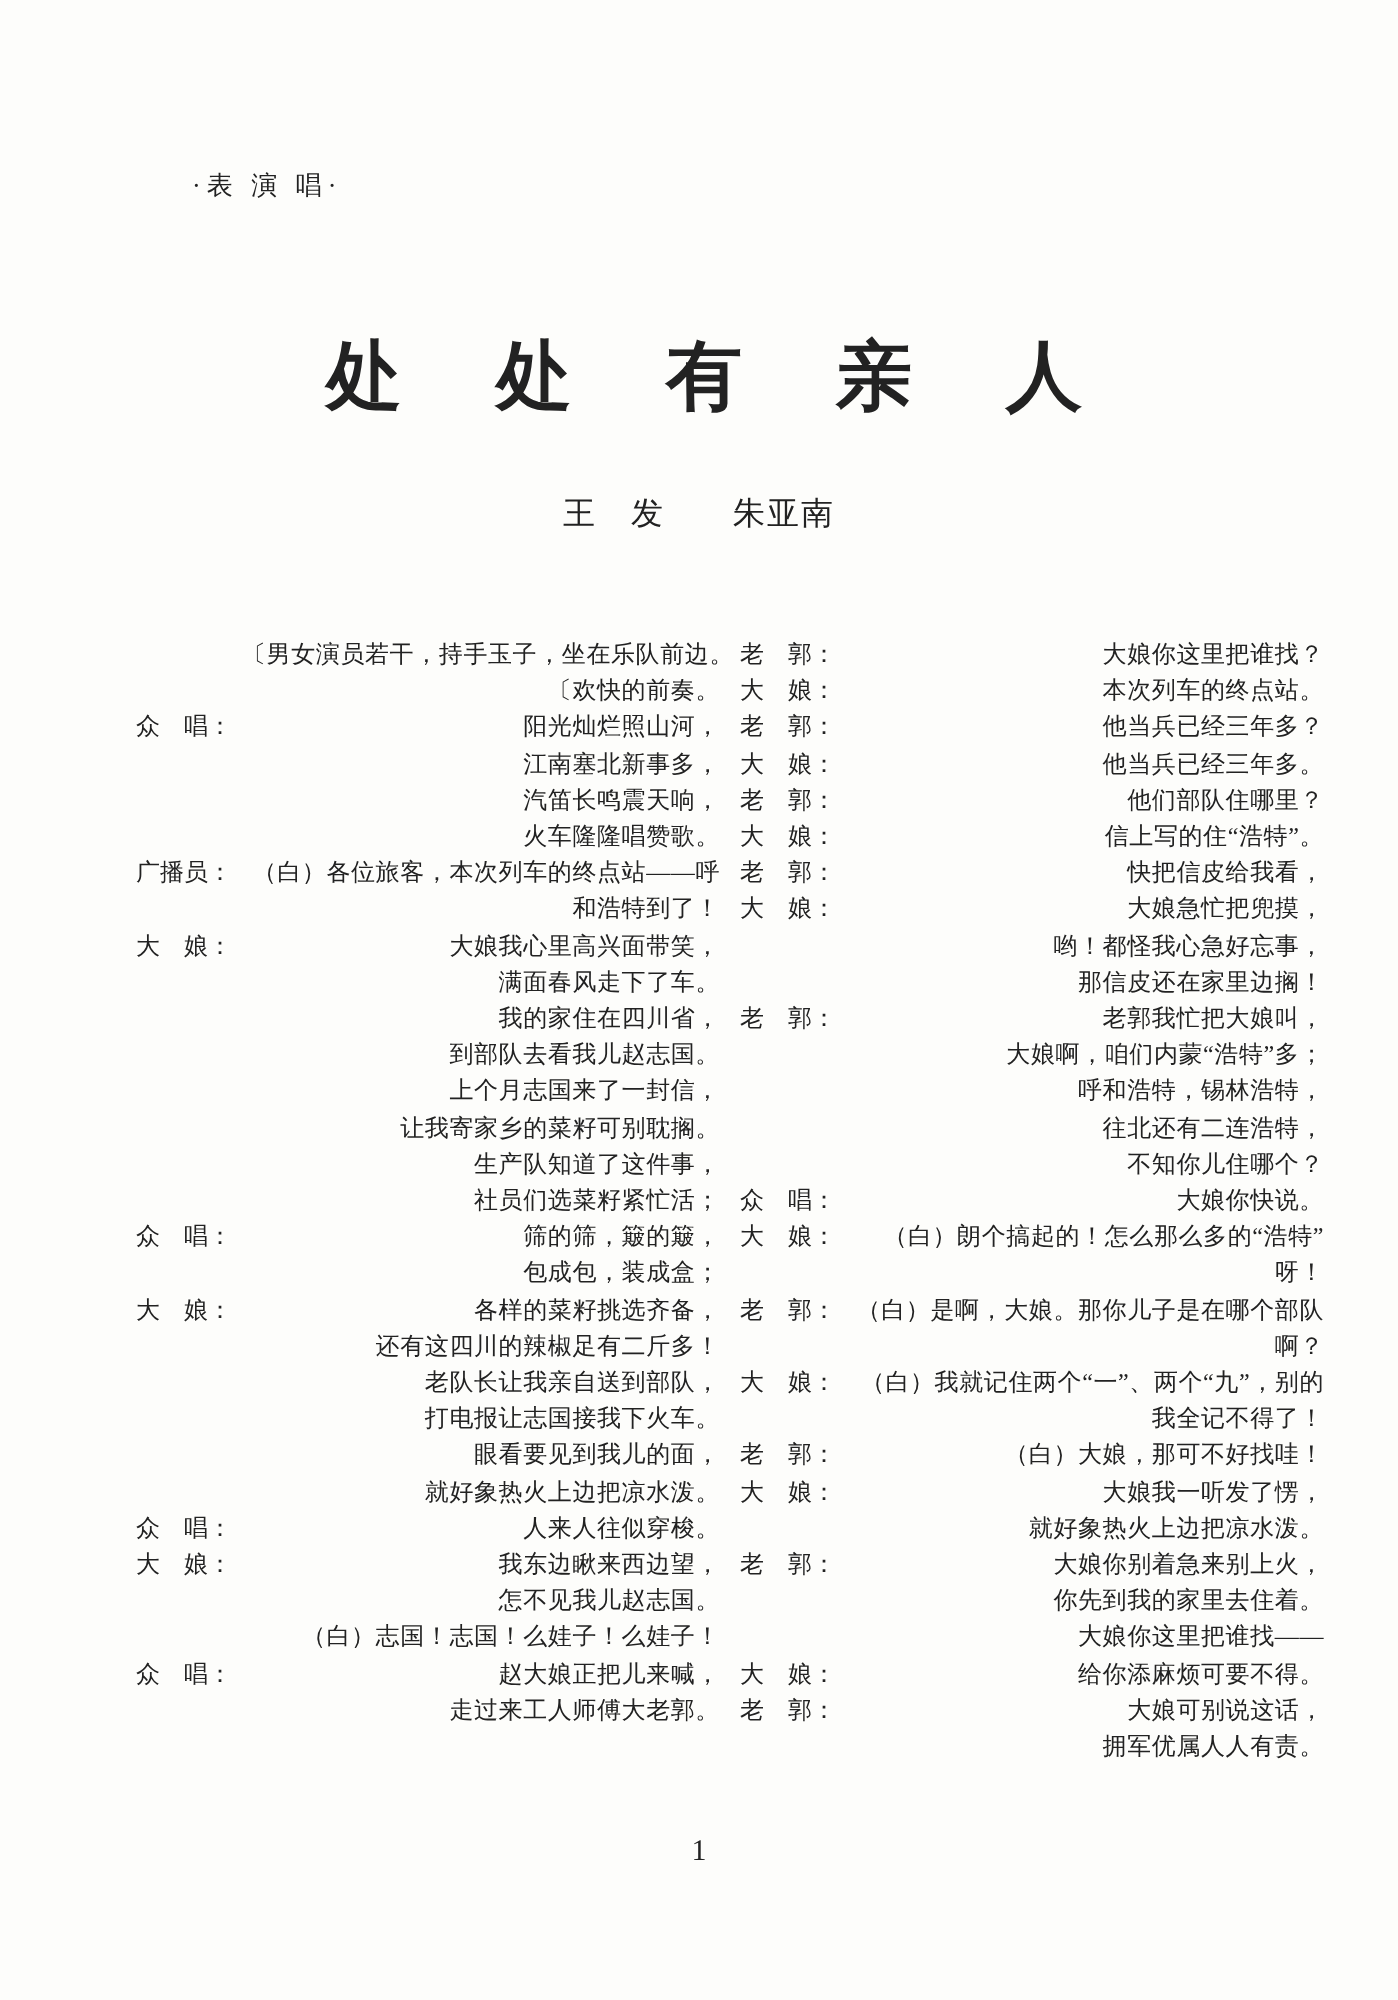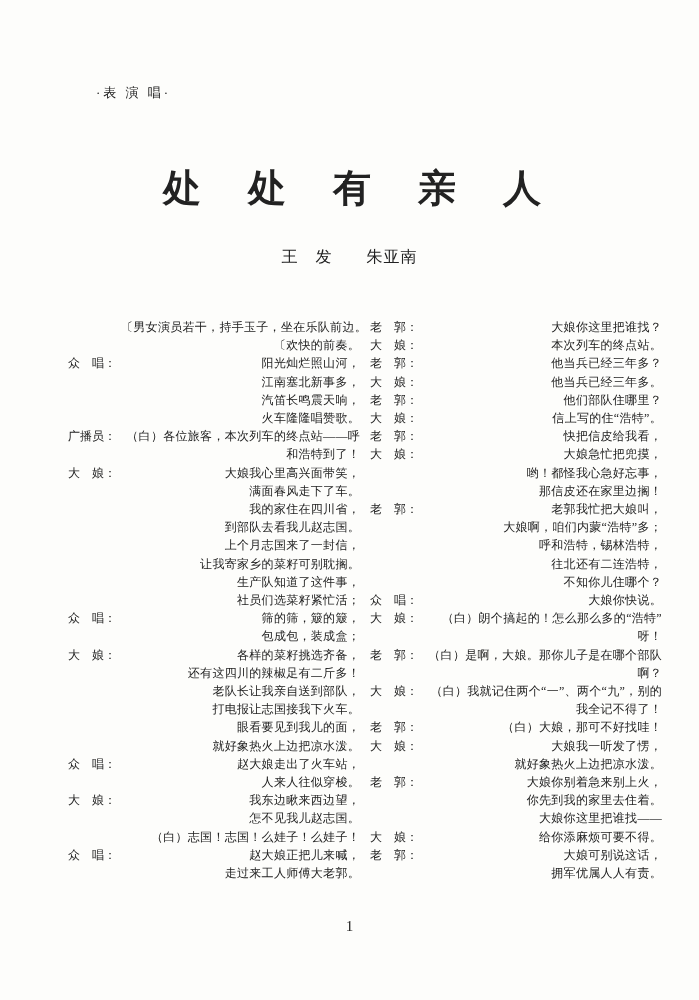--- a/index.html
+++ b/index.html
@@ -122,21 +122,20 @@
           <span class="speaker">大　娘：</span>
           <div class="line">各样的菜籽挑选齐备，</div>
           <div class="line">还有这四川的辣椒足有二斤多！</div>
           <div class="line">老队长让我亲自送到部队，</div>
           <div class="line">打电报让志国接我下火车。</div>
           <div class="line">眼看要见到我儿的面，</div>
           <div class="line">就好象热火上边把凉水泼。</div>
         </div>
         <div class="entry">
           <span class="speaker">众　唱：</span>
-          <div class="line">赵大娘走出了火车站，</div>
           <div class="line">人来人往似穿梭。</div>
         </div>
         <div class="entry">
           <span class="speaker">大　娘：</span>
           <div class="line">我东边瞅来西边望，</div>
           <div class="line">怎不见我儿赵志国。</div>
           <div class="line">（白）志国！志国！么娃子！么娃子！</div>
         </div>
         <div class="entry">
           <span class="speaker">众　唱：</span>

